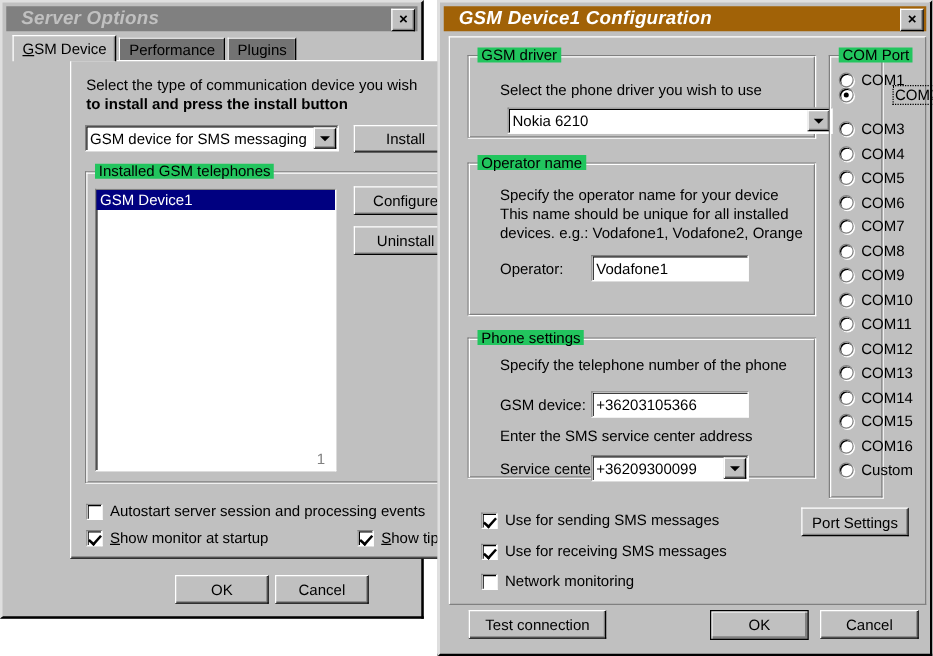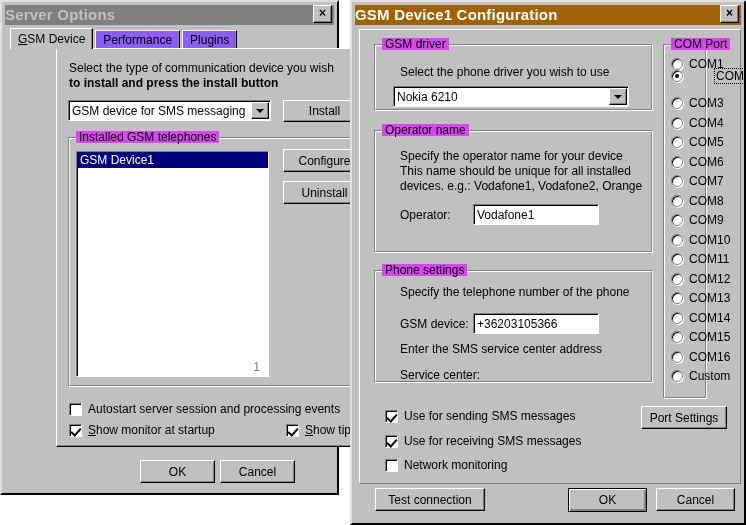--- a/index.html
+++ b/index.html
@@ -11,21 +11,21 @@
   }
   .win{position:absolute;background:#c0c0c0;box-sizing:border-box;}
   .outerframe{
     border-top:2px solid #dfdfdf;border-left:2px solid #dfdfdf;
     border-right:2px solid #000000;border-bottom:2px solid #000000;
   }
 
   
   .titlebar{
     position:absolute;left:3px;right:3px;top:3px;height:20px;
-    display:flex;align-items:flex-start;padding:0 2px 0 0;
+    display:flex;align-items:flex-end;padding:0 2px 0 12px;font-style:italic;
   }
   .titlebar.active{background:#a16207;}
   .titlebar.inactive{background:#808080;}
   .title-text{
     font-size:15px;font-weight:bold;letter-spacing:.2px;white-space:nowrap;
     flex:1;line-height:20px;
   }
   .titlebar.active .title-text{color:#ffffff;}
   .titlebar.inactive .title-text{color:#c0c0c0;}
   .closebtn{
@@ -40,21 +40,21 @@
   
   .group{position:absolute;box-sizing:border-box;
     border-top:1px solid #808080;border-left:1px solid #808080;
     border-right:1px solid #ffffff;border-bottom:1px solid #ffffff;
   }
   .group>.ginner{position:absolute;inset:0;
     border-top:1px solid #ffffff;border-left:1px solid #ffffff;
     border-right:1px solid #808080;border-bottom:1px solid #808080;
     pointer-events:none;
   }
-  .glabel{position:absolute;top:-7px;left:7px;background:#d946ef;padding:0 3px;
+  .glabel{position:absolute;top:-7px;left:7px;background:#22c55e;padding:0 3px;
     font-size:12px;line-height:12px;color:#000;white-space:nowrap;}
 
   .txt{position:absolute;white-space:nowrap;font-size:12px;line-height:14px;}
 
   
   .btn{
     position:absolute;background:#c0c0c0;box-sizing:border-box;
     border-top:1px solid #ffffff;border-left:1px solid #ffffff;
     border-right:1px solid #000000;border-bottom:1px solid #000000;
     box-shadow: inset -1px -1px 0 #808080;
@@ -132,21 +132,21 @@
   }
   .rbc.on::after{
     content:"";position:absolute;left:3px;top:3px;width:4px;height:4px;border-radius:50%;background:#000;
   }
   .rb .rlabel{padding:0 1px;}
   .rb.focus .rlabel{outline:1px dotted #000;}
 
   
   .tabstrip{position:absolute;display:flex;align-items:flex-end;}
   .tab{
-    height:19px;background:#8b5cf6;box-sizing:border-box;margin-right:2px;
+    height:19px;background:#737373;box-sizing:border-box;margin-right:2px;
     border-top:1px solid #ffffff;border-left:1px solid #ffffff;
     border-right:1px solid #000000;
     box-shadow: inset -1px 0 0 #808080;
     display:flex;align-items:center;padding:0 7px;font-size:12px;cursor:default;
   }
   .tab.sel{height:21px;margin-top:-2px;font-weight:normal;background:#c0c0c0;z-index:3;position:relative;}
   .tabpanel{
     position:absolute;background:#c0c0c0;box-sizing:border-box;
     border-top:1px solid #ffffff;border-left:1px solid #ffffff;
     border-right:1px solid #000000;border-bottom:1px solid #000000;
@@ -232,21 +232,21 @@
 
   <div class="win" style="left:7px;top:27px;width:382px;height:455px;background:#c0c0c0;
               border-top:1px solid #ffffff;border-left:1px solid #ffffff;
               border-right:1px solid #808080;border-bottom:1px solid #808080;">
 
     <div class="group" style="left:14px;top:14px;width:279px;height:67px;">
       <div class="ginner"></div>
       <div class="glabel">GSM driver</div>
     </div>
     <div class="txt" style="left:40px;top:35px;">Select the phone driver you wish to use</div>
-    <div class="combo" style="left:33px;top:56px;width:236px;height:21px;">
+    <div class="combo" style="left:46px;top:56px;width:260px;height:21px;">
       <div class="cbox">Nokia 6210</div>
       <div class="arrowbtn">
         <span class="arrow"></span>
       </div>
     </div>
 
     <div class="group" style="left:14px;top:100px;width:279px;height:123px;">
       <div class="ginner"></div>
       <div class="glabel">Operator name</div>
     </div>
@@ -258,20 +258,26 @@
 
     <div class="group" style="left:14px;top:240px;width:279px;height:113px;">
       <div class="ginner"></div>
       <div class="glabel">Phone settings</div>
     </div>
     <div class="txt" style="left:40px;top:255px;">Specify the telephone number of the phone</div>
     <div class="txt" style="left:40px;top:287px;">GSM device:</div>
     <div class="field" style="left:113px;top:283px;width:126px;height:21px;">+36203105366</div>
     <div class="txt" style="left:40px;top:312px;">Enter the SMS service center address</div>
     <div class="txt" style="left:40px;top:338px;">Service center:</div>
+    <div class="combo" style="left:113px;top:334px;width:126px;height:21px;">
+      <div class="cbox">+36209300099</div>
+      <div class="arrowbtn">
+        <span class="arrow"></span>
+      </div>
+    </div>
 
     <div class="group" style="left:303px;top:14px;width:44px;height:355px;">
       <div class="ginner"></div>
       <div class="glabel">COM Port</div>
     </div>
     <div id="comPorts" style="position:absolute;left:311px;top:27px;width:60px;">
         <div class="rb" style="position: absolute; left: 0px; top: 0px;">
           <span class="rbc"></span>
           <span class="rlabel">COM1</span>
         </div>

